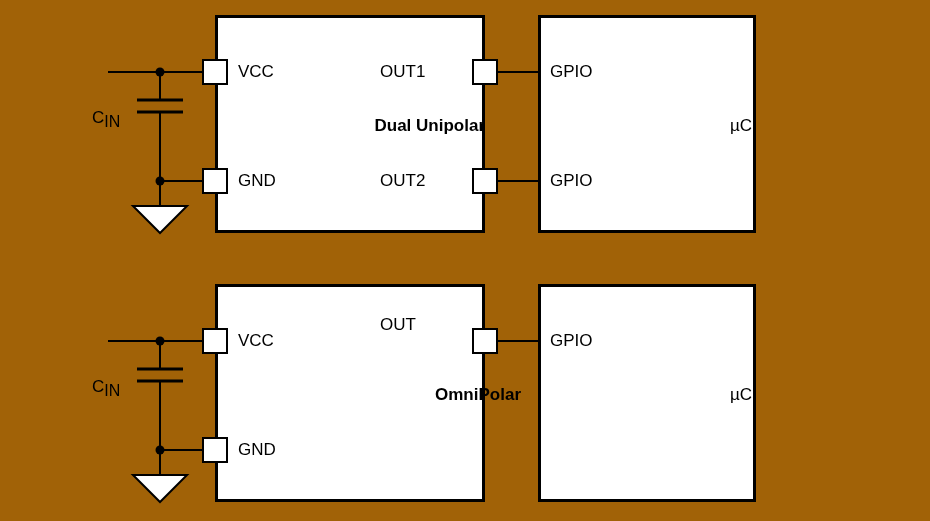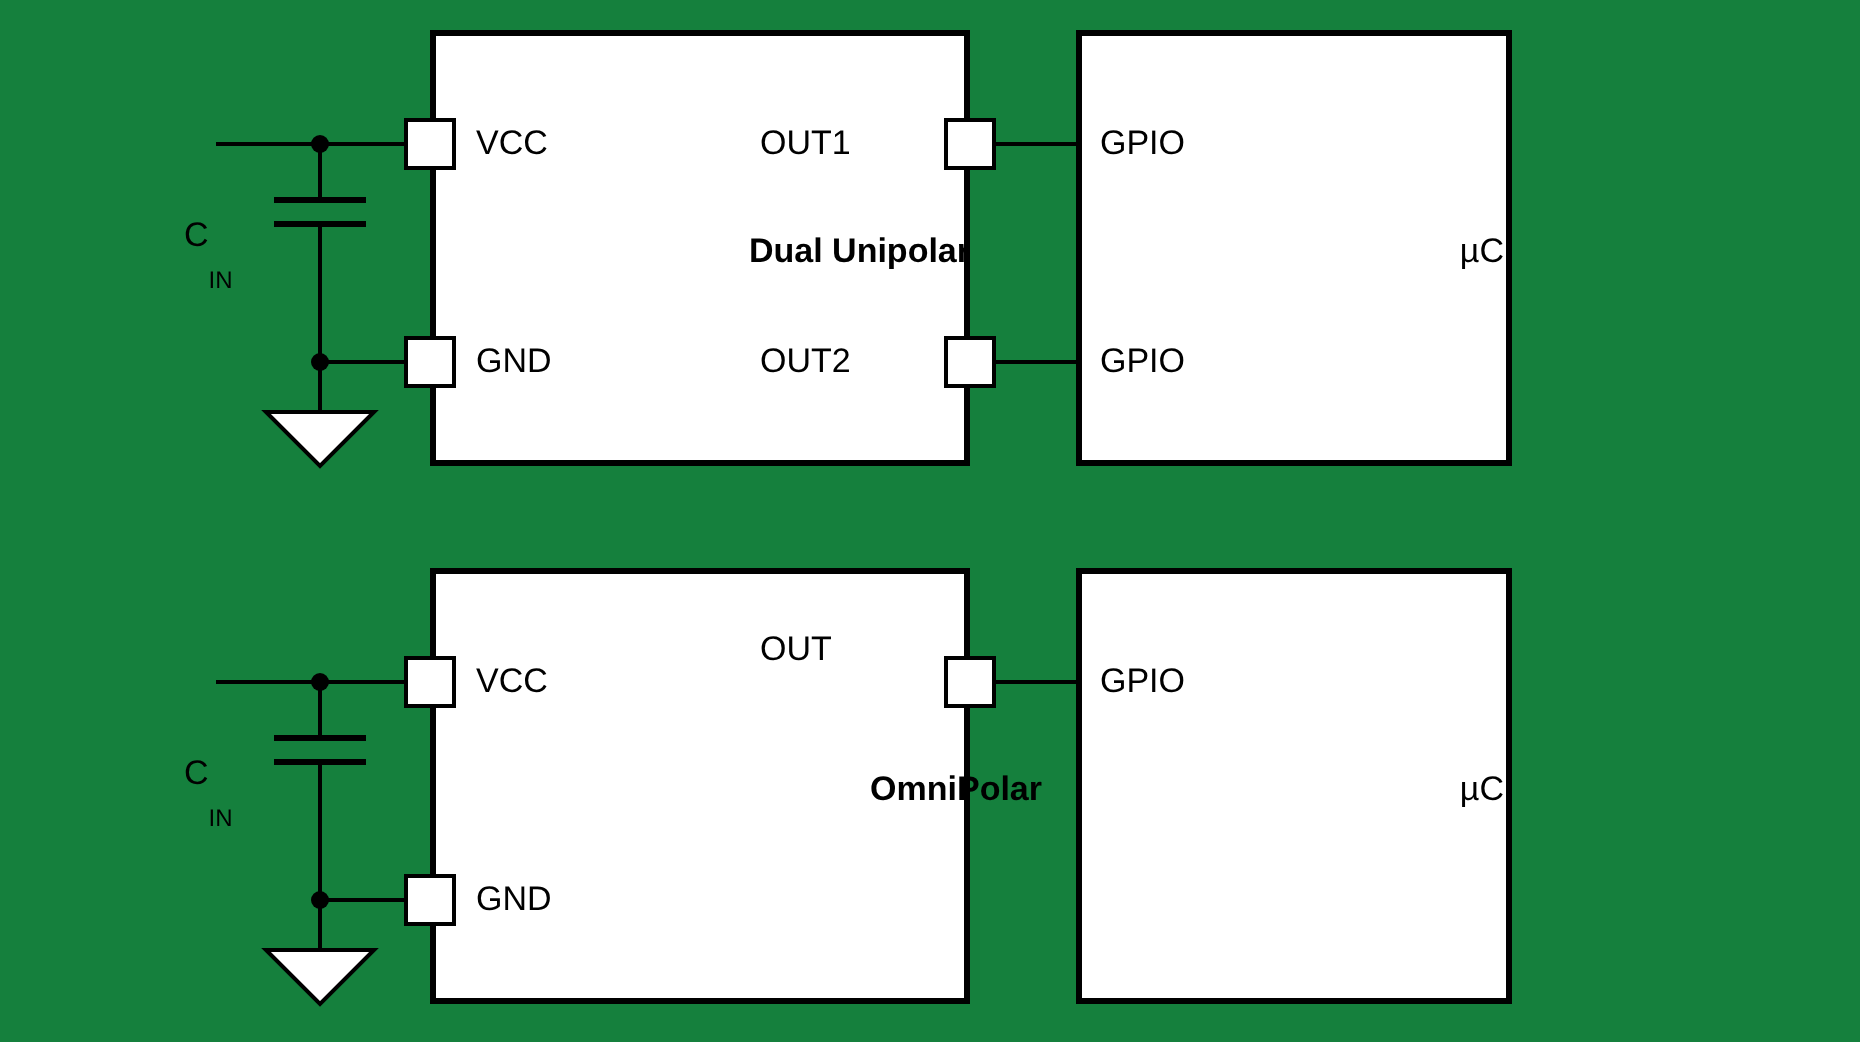--- a/index.html
+++ b/index.html
@@ -4,21 +4,21 @@
 <style>
   html, body {
     margin: 0;
     padding: 0;
     background: #ffffff;
   }
   .canvas {
     position: relative;
     width: 930px;
     height: 521px;
-    background: #15803d;
+    background: #a16207;
     font-family: "Liberation Sans", sans-serif;
     color: #000;
     overflow: hidden;
   }
   svg.wires {
     position: absolute;
     left: 0; top: 0;
     width: 930px; height: 521px;
   }
   svg.wires line {
@@ -60,23 +60,23 @@
   }
   .label.bold {
     font-weight: bold;
   }
   .label.center {
     text-align: right;
   }
   .label.right {
   }
   .sub {
-    font-size: 12px;
+    font-size: 16px;
     position: relative;
-    top: 21px;
+    top: 4px;
   }
 </style>
 </head>
 <body>
 
 <div class="canvas">
 
   <svg class="wires" viewBox="0 0 930 521" xmlns="http://www.w3.org/2000/svg">
 
     <g>

